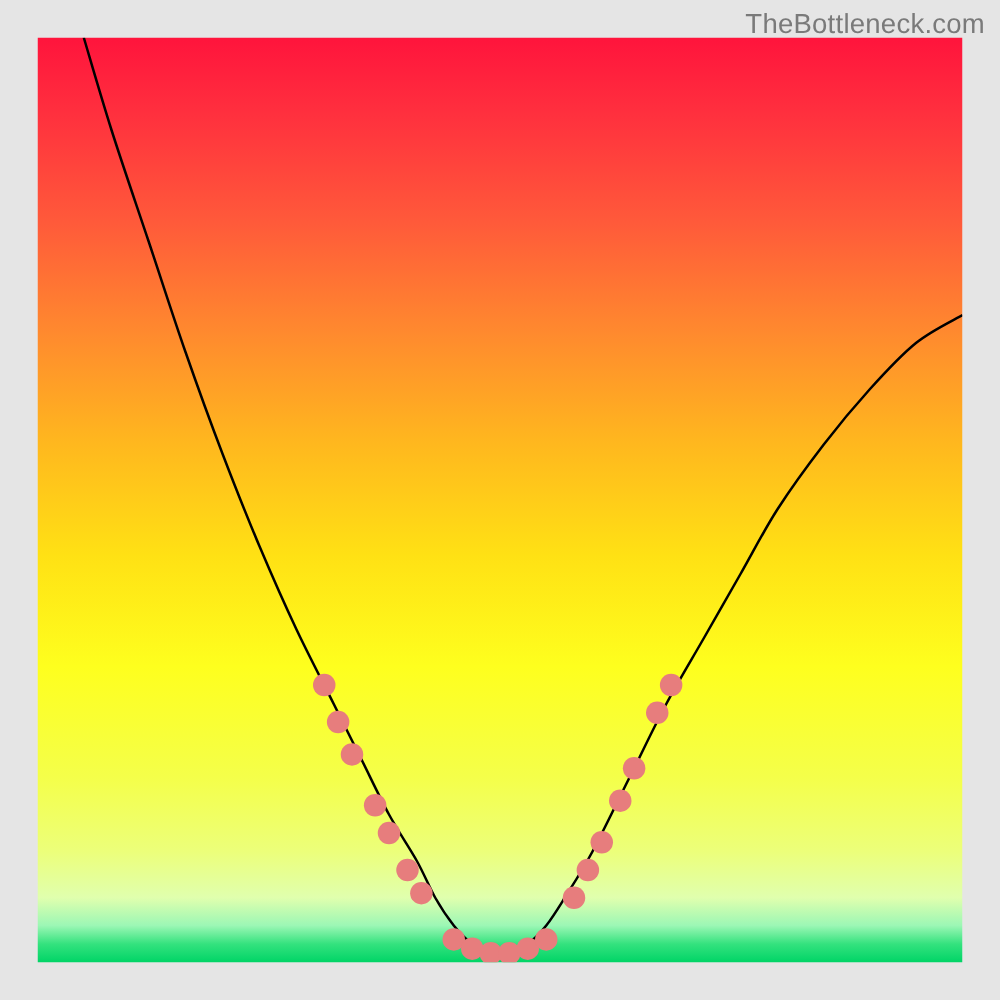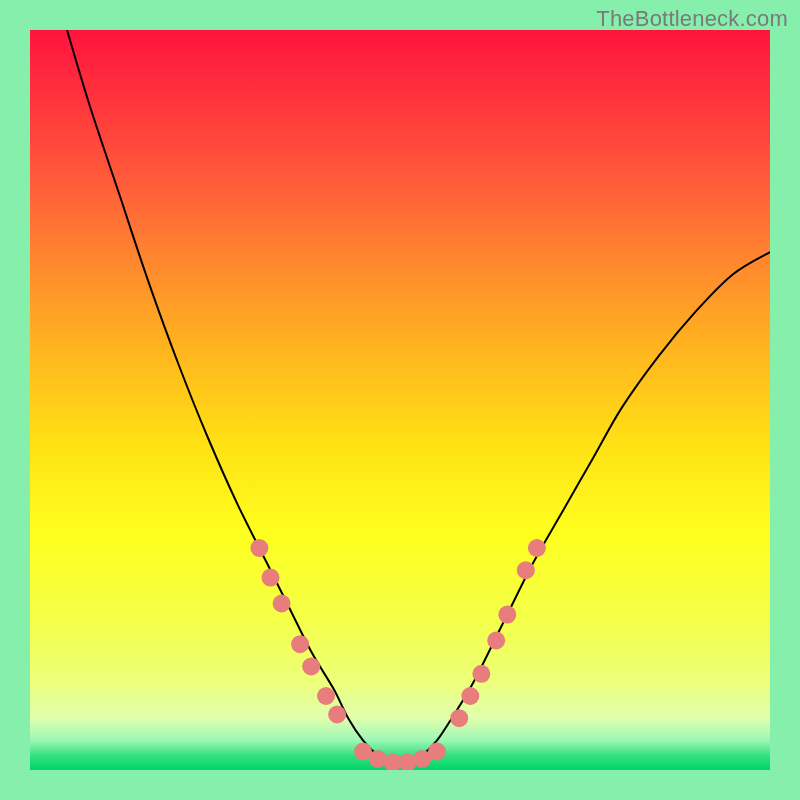--- a/index.html
+++ b/index.html
@@ -6,21 +6,21 @@
     margin: 0;
     padding: 0;
     width: 800px;
     height: 800px;
     overflow: hidden;
     font-family: Arial, Helvetica, sans-serif;
   }
   .frame {
     width: 800px;
     height: 800px;
-    background: #86efac;
+    background: #e5e5e5;
     position: relative;
   }
   .plot-area {
     position: absolute;
     left: 30px;
     top: 30px;
     width: 740px;
     height: 740px;
     overflow: hidden;
   }

